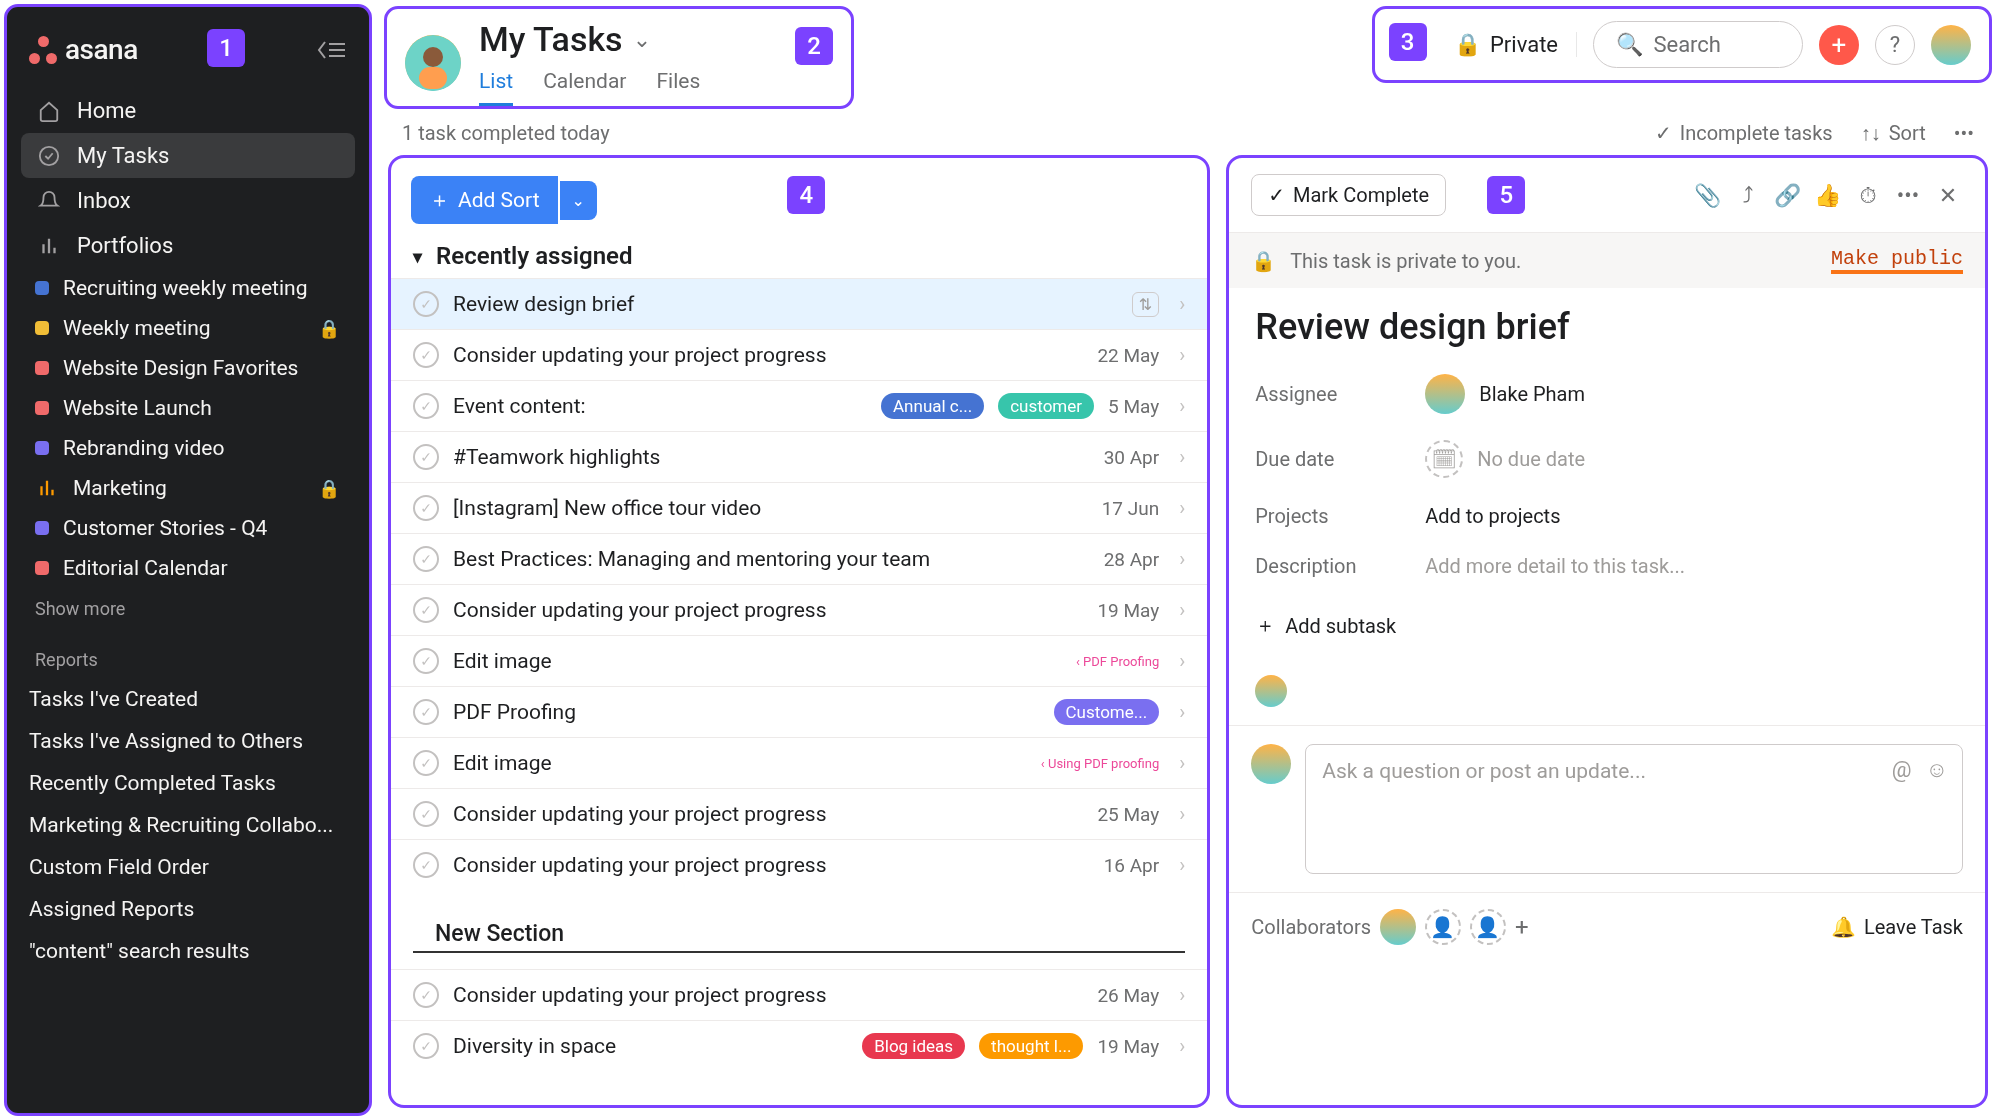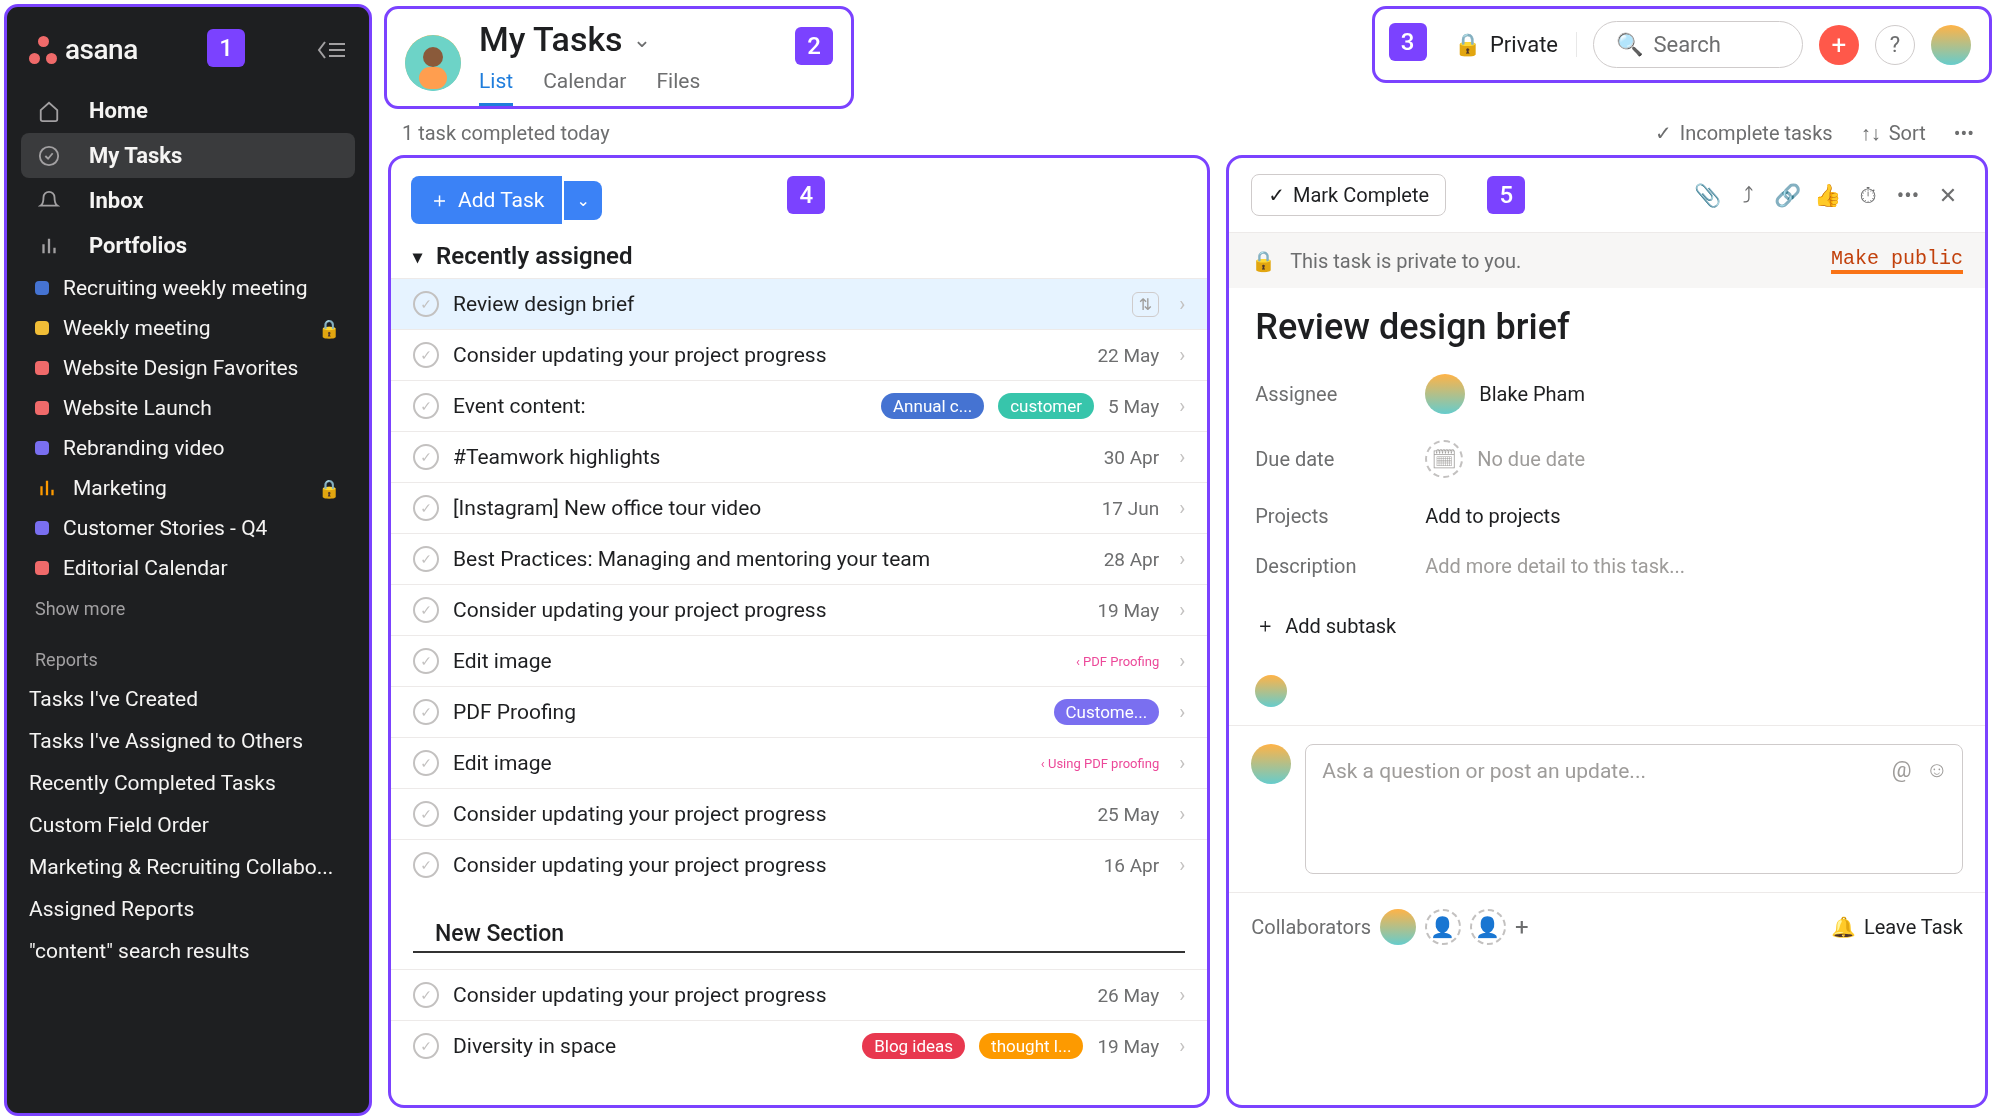--- a/index.html
+++ b/index.html
@@ -12,21 +12,21 @@
 .sidebar-top { display: flex; align-items: center; padding: 16px 22px 22px 22px; }
 .logo { display: flex; align-items: center; gap: 8px; font-size: 28px; font-weight: 500; letter-spacing: -0.5px; }
 .logo-mark { width: 28px; height: 28px; position: relative; }
 .logo-mark span { position: absolute; width: 11px; height: 11px; border-radius: 50%; }
 .logo-mark .d1 { background:#f06a6a; top:0; left:8.5px; }
 .logo-mark .d2 { background:#f06a6a; bottom:0; left:0; }
 .logo-mark .d3 { background:#f06a6a; bottom:0; right:0; }
 .side-collapse { margin-left:auto; color:#a2a0a2; display:flex; align-items:center; gap:4px; font-size:26px; }
 
 .nav-primary { padding: 0 14px; }
-.nav-item { display:flex; align-items:center; gap:28px; padding:10px 16px; border-radius:8px; font-size:22px; color:#f5f4f3; cursor:pointer;font-weight:bold; }
+.nav-item { display:flex; align-items:center; gap:16px; padding:10px 16px; border-radius:8px; font-size:22px; color:#f5f4f3; cursor:pointer; }
 .nav-item.active { background:#3a3b3d; }
 .nav-icon { width:24px; height:24px; display:flex; align-items:center; justify-content:center; color:#a2a0a2; flex-shrink:0; }
 
 .section-label { font-size:18px; color:#a2a0a2; padding:20px 28px 8px; }
 .fav-item { display:flex; align-items:center; gap:14px; padding:8px 28px; font-size:21px; color:#f5f4f3; cursor:pointer; }
 .fav-dot { width:14px; height:14px; border-radius:4px; flex-shrink:0; }
 .fav-lock { margin-left:auto; color:#6d6e6f; font-size:18px; }
 .show-more { font-size:18px; color:#a2a0a2; padding:10px 28px; cursor:pointer; }
 
 .reports-list .report-item { padding:9px 22px; font-size:21px; color:#f5f4f3; cursor:pointer; white-space:nowrap; overflow:hidden; text-overflow:ellipsis; }
@@ -220,22 +220,22 @@
           <span>Editorial Calendar</span>
         </div>
       </div>
     <div class="show-more">Show more</div>
 
     <div class="section-label">Reports</div>
     <div class="reports-list" id="reports-list">
         <div class="report-item">Tasks I've Created</div>
         <div class="report-item">Tasks I've Assigned to Others</div>
         <div class="report-item">Recently Completed Tasks</div>
+        <div class="report-item">Marketing &amp; Recruiting Collabo...</div>
         <div class="report-item">Custom Field Order</div>
-        <div class="report-item">Marketing &amp; Recruiting Collabo...</div>
         <div class="report-item">Assigned Reports</div>
         <div class="report-item">"content" search results</div>
       </div>
   </aside>
 
   <div class="main">
     <div class="top-row">
       <div class="header-wrap">
         <div class="anno" style="top:18px; right:18px;">2</div>
         <div class="header-left">
@@ -294,21 +294,21 @@
       </div>
     </div>
 
     <div class="columns">
 
       <div class="task-panel">
         <div class="anno" style="top:18px; right:22px; left:auto; transform:translateX(-360px);">4</div>
         <div class="task-toolbar">
           <div class="add-task-btn">
             <span>＋</span>
-            <span>Add Task</span>
+            <span>Add Sort</span>
           </div>
           <div class="add-task-caret">⌄</div>
         </div>
 
         <div class="section-row">
           <span class="section-caret">▾</span>
           <span>Recently assigned</span>
         </div>
         <div id="task-list">
             <div class="task-row selected">

